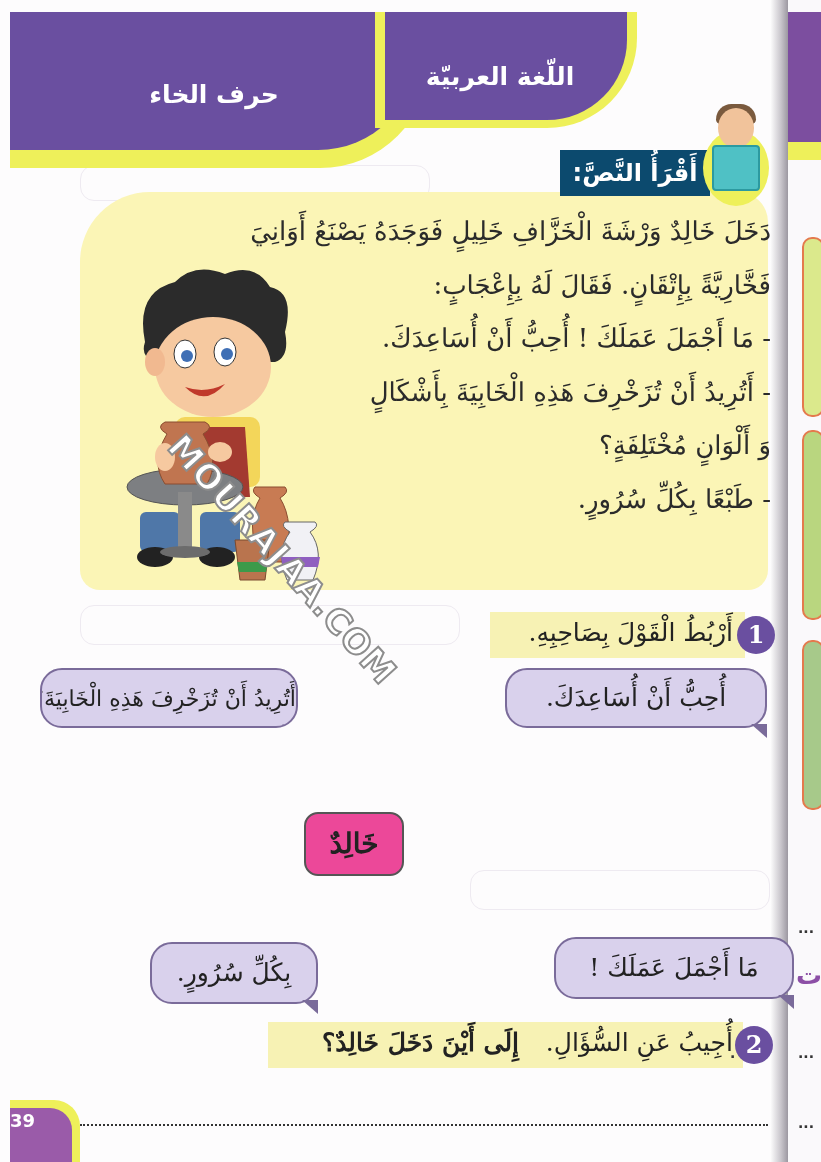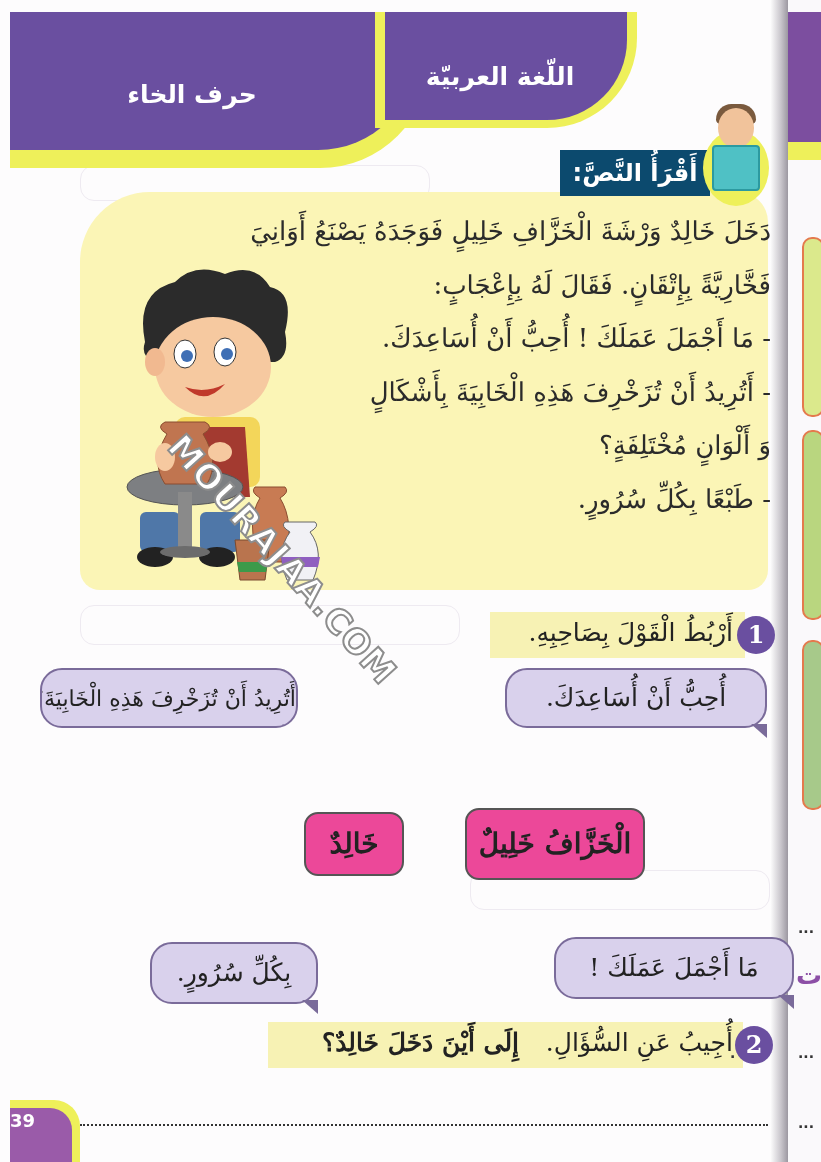--- a/index.html
+++ b/index.html
@@ -124,21 +124,21 @@
 
   <div class="ghost" style="left:80px;top:165px;width:350px;height:36px;"></div>
   <div class="ghost" style="left:80px;top:605px;width:380px;height:40px;"></div>
   <div class="ghost" style="left:470px;top:870px;width:300px;height:40px;"></div>
 
   <div class="hdr-yellow"></div>
   <div class="hdr-purple-left"></div>
   <div class="hdr-yellow-right"></div>
   <div class="hdr-purple-right"></div>
   <div class="hdr-title" style="left:425px;top:62px;width:150px;text-align:center;">اللّغة العربيّة</div>
-  <div class="hdr-title" style="left:122px;top:80px;width:140px;text-align:center;">حرف الخاء</div>
+  <div class="hdr-title" style="left:144px;top:80px;width:140px;text-align:center;">حرف الخاء</div>
 
   <div class="spine"></div>
   <div class="nextpage"></div>
   <div class="np-purple"></div>
   <div class="np-yellow"></div>
   <div class="np-pic" style="top:237px;height:180px;background:#dbe98c;"></div>
   <div class="np-pic" style="top:430px;height:190px;background:#b9d67f;"></div>
   <div class="np-pic" style="top:640px;height:170px;background:#a7c98a;"></div>
   <div class="small-dots" style="left:798px;top:920px;">...</div>
   <div class="small-dots" style="left:798px;top:1045px;">...</div>
@@ -208,23 +208,20 @@
 
   <div class="bubble" style="left:505px;top:668px;width:262px;height:60px;line-height:56px;">
     <span>أُحِبُّ أَنْ أُسَاعِدَكَ.</span>
     <span class="tail r"></span>
   </div>
   <div class="bubble" style="left:40px;top:668px;width:258px;height:60px;line-height:56px;overflow:hidden;">
     <span style="font-size:22px;">أَتُرِيدُ أَنْ تُزَخْرِفَ هَذِهِ الْخَابِيَةَ؟</span>
     <span class="tail r"></span>
   </div>
 
-  <div class="name-box" style="left:465px;top:808px;width:180px;height:72px;line-height:68px;">
-    <span>الْخَزَّافُ خَلِيلٌ</span>
-  </div>
   <div class="name-box" style="left:304px;top:812px;width:100px;height:64px;line-height:60px;">
     <span>خَالِدٌ</span>
   </div>
 
   <div class="bubble" style="left:554px;top:937px;width:240px;height:62px;line-height:58px;">
     <span>مَا أَجْمَلَ عَمَلَكَ !</span>
     <span class="tail r"></span>
   </div>
   <div class="bubble" style="left:150px;top:942px;width:168px;height:62px;line-height:58px;">
     <span>بِكُلِّ سُرُورٍ.</span>

